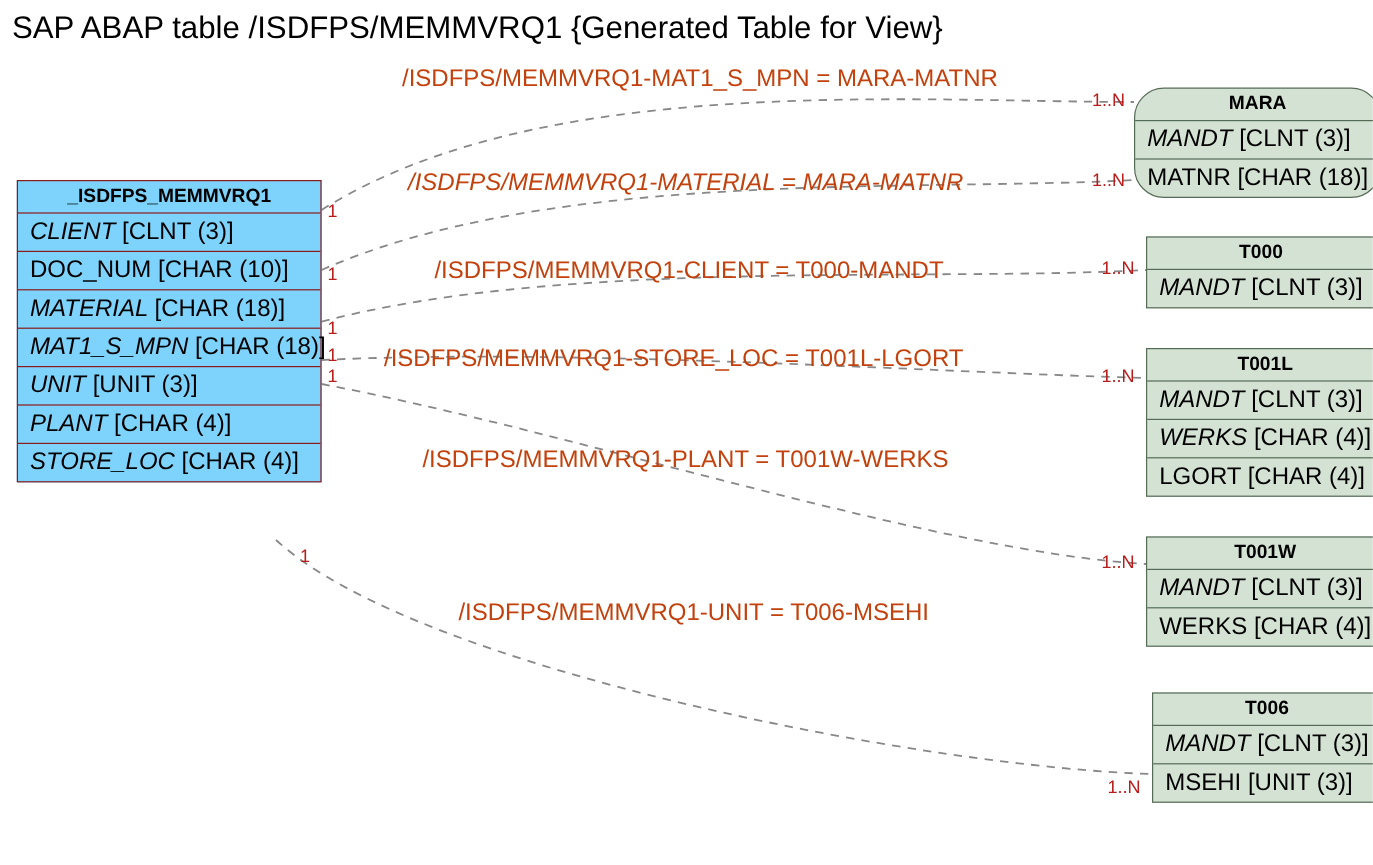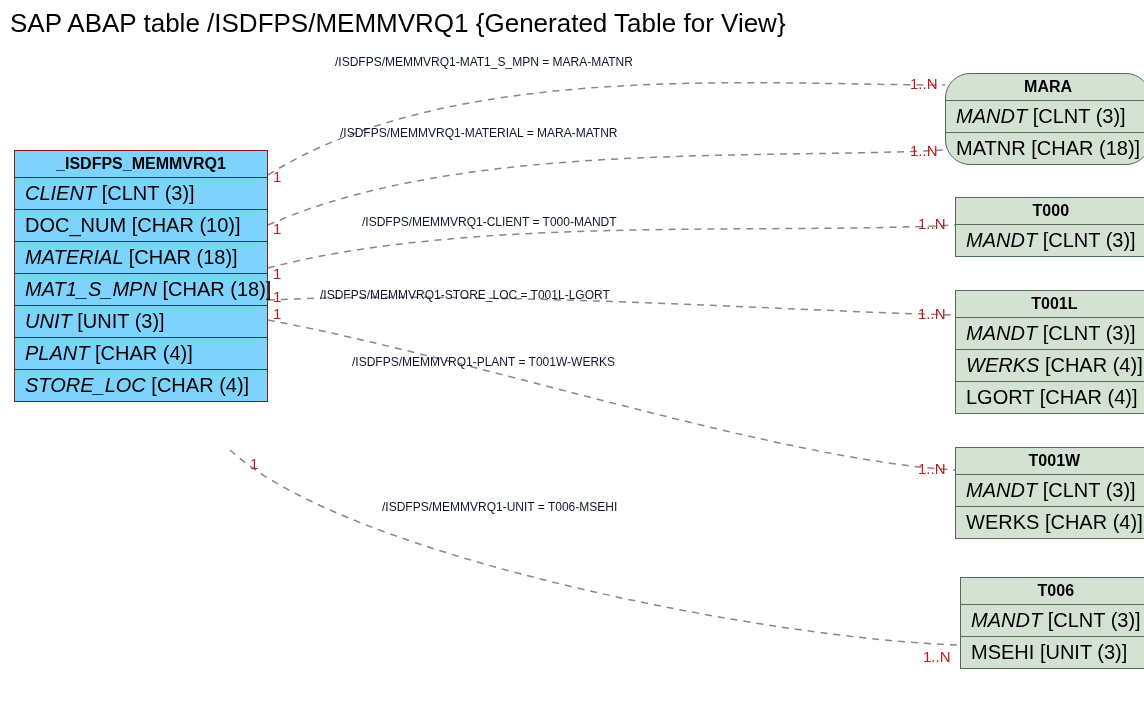--- a/index.html
+++ b/index.html
@@ -8,21 +8,21 @@
   .title{position:absolute;font-size:26px;color:#000}
   .tbl{position:absolute;border:1px solid #8B1A1A}
   .tbl-hdr{font-weight:bold;text-align:center;padding:4px 10px;border-bottom:1px solid #8B1A1A;font-size:16px}
   .tbl-row{padding:4px 10px;border-bottom:1px solid #8B1A1A;font-size:20px;white-space:nowrap}
   .tbl-row:last-child{border-bottom:none}
   .left-tbl{background:#7dd3fc}
   .left-tbl .tbl-hdr,.left-tbl .tbl-row{border-color:#8B1A1A}
   .right-tbl{background:#D4E2D4}
   .right-tbl .tbl-hdr,.right-tbl .tbl-row{border-color:#556B55}
   .right-tbl{border-color:#556B55}
-  .rel-label{position:absolute;font-size:12px;color:#0f172a;white-space:nowrap}
+  .rel-label{position:absolute;font-size:20px;color:#c2410c;white-space:nowrap}
   .card-label{position:absolute;font-size:15px;color:#b91c1c}
   .ital{font-style:italic}
 </style>
 </head>
 <body>
 <div id="stage">
 
 <svg class="conn">
       <path d="M 268 175 C 450 60 760 85 945 85" stroke="#888" stroke-width="1.5" stroke-dasharray="7,6" fill="none"></path>
       <path d="M 268 225 C 460 140 760 160 945 150" stroke="#888" stroke-width="1.5" stroke-dasharray="7,6" fill="none"></path>
@@ -72,30 +72,30 @@
         <div class="tbl-hdr">T006</div>
         <div class="tbl-row"><span class="ital">MANDT </span><span>[CLNT (3)]</span></div>
         <div class="tbl-row"><span>MSEHI </span><span>[UNIT (3)]</span></div>
       </div>
     </div>
 
 <div id="labels">
       <div class="rel-label" style="left: 335px; top: 55px;">/ISDFPS/MEMMVRQ1-MAT1_S_MPN = MARA-MATNR</div>
       <div class="card-label" style="left: 273px; top: 168px;">1</div>
       <div class="card-label" style="left: 910px; top: 75px;">1..N</div>
-      <div class="rel-label" style="left: 340px; top: 126px;">/ISDFPS/MEMMVRQ1-MATERIAL = MARA-MATNR</div>
+      <div class="rel-label" style="left: 340px; top: 141px; font-style: italic;">/ISDFPS/MEMMVRQ1-MATERIAL = MARA-MATNR</div>
       <div class="card-label" style="left: 273px; top: 220px;">1</div>
       <div class="card-label" style="left: 910px; top: 142px;">1..N</div>
       <div class="rel-label" style="left: 362px; top: 215px;">/ISDFPS/MEMMVRQ1-CLIENT = T000-MANDT</div>
       <div class="card-label" style="left: 273px; top: 265px;">1</div>
       <div class="card-label" style="left: 918px; top: 215px;">1..N</div>
       <div class="rel-label" style="left: 320px; top: 288px;">/ISDFPS/MEMMVRQ1-STORE_LOC = T001L-LGORT</div>
       <div class="card-label" style="left: 273px; top: 288px;">1</div>
       <div class="card-label" style="left: 918px; top: 305px;">1..N</div>
-      <div class="rel-label" style="left: 352px; top: 355px;">/ISDFPS/MEMMVRQ1-PLANT = T001W-WERKS</div>
+      <div class="rel-label" style="left: 352px; top: 372px;">/ISDFPS/MEMMVRQ1-PLANT = T001W-WERKS</div>
       <div class="card-label" style="left: 273px; top: 305px;">1</div>
       <div class="card-label" style="left: 918px; top: 460px;">1..N</div>
       <div class="rel-label" style="left: 382px; top: 500px;">/ISDFPS/MEMMVRQ1-UNIT = T006-MSEHI</div>
       <div class="card-label" style="left: 250px; top: 455px;">1</div>
       <div class="card-label" style="left: 923px; top: 648px;">1..N</div>
     </div>
 
 </div>
 
 </body></html>

